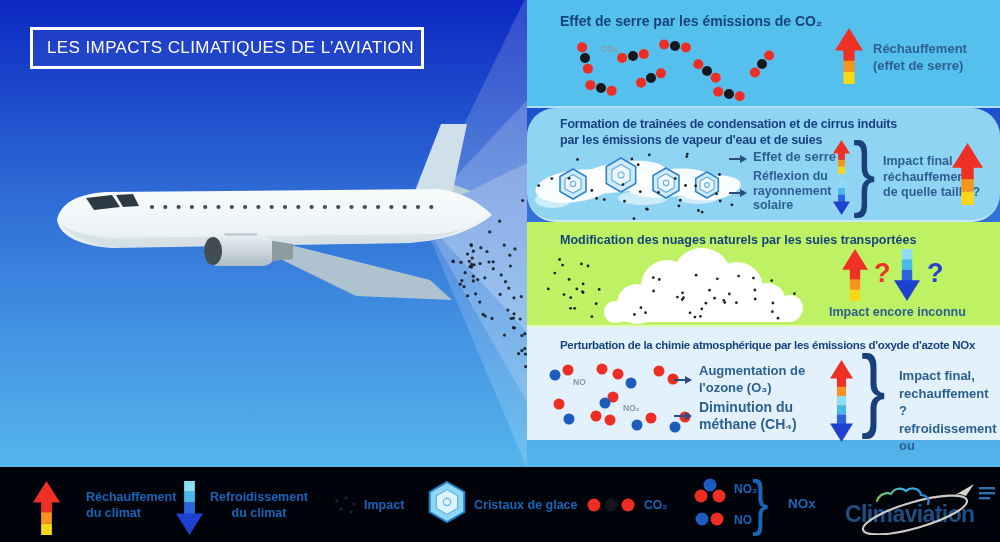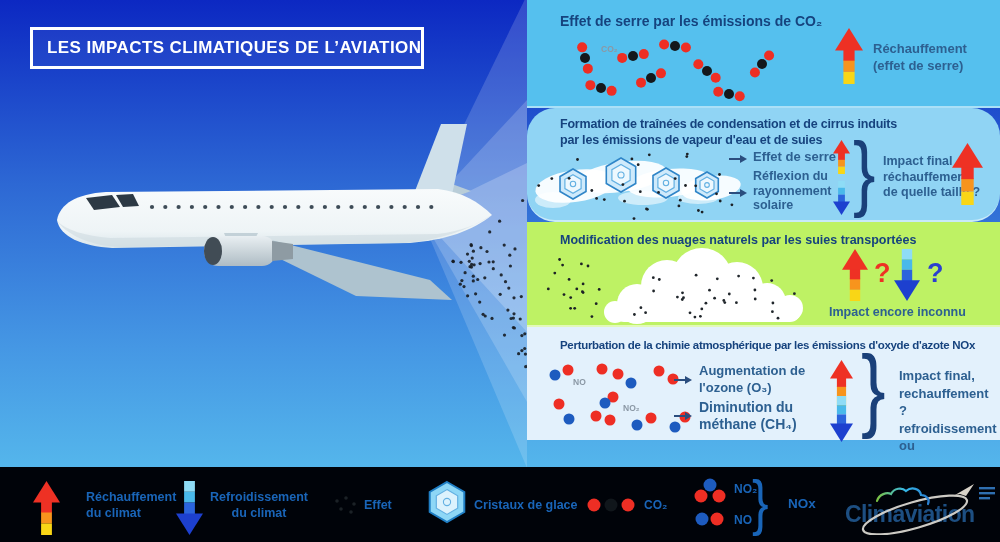--- a/index.html
+++ b/index.html
@@ -3,21 +3,21 @@
 <meta charset="utf-8">
 <style>
   html,body{margin:0;padding:0;background:#222;}
   #stage{position:relative;width:1000px;height:542px;overflow:hidden;
          font-family:"Liberation Sans","DejaVu Sans",sans-serif;}
   .sky{position:absolute;inset:0;
        background:linear-gradient(180deg,#0c28c2 0%,#2d68d4 34%,#4597e4 64%,#5ec9f0 100%);}
   #scene{position:absolute;left:0;top:0;}
   .title-box{position:absolute;left:30px;top:27px;width:360px;height:20px;
              border:3px solid #fff;padding:8px 14px;background:rgba(255,255,255,0.05);}
-  .title-box span{color:#fff;font-size:17px;font-weight:bold;letter-spacing:.4px;white-space:nowrap;}
+  .title-box span{color:#fff;font-size:17px;font-weight:normal;letter-spacing:.4px;white-space:nowrap;}
   .panels{position:absolute;left:527px;top:0;width:473px;}
   .panel{position:absolute;left:0;width:473px;}
   .p1{top:0;height:106px;background:#55c0ee;border-bottom:2px solid rgba(255,255,255,.5);}
   .p2{top:108px;height:112px;background:#90d4f4;border-bottom:2px solid rgba(255,255,255,.5);border-radius:28px;}
   .p3{top:222px;height:103px;background:#bef264;border-bottom:2px solid rgba(255,255,255,.55);}
   .p4{top:327px;height:113px;background:#e3f1fc;}
   .ptitle{position:absolute;color:#16437e;font-weight:bold;white-space:nowrap;}
   .body-txt{position:absolute;color:#2d6091;font-weight:600;}
   .gray-lab{fill:#8b98a5;font-size:8.5px;font-weight:600;}
   .brace{position:absolute;color:#1a4079;font-weight:400;line-height:.82;transform:scaleX(.8);transform-origin:left center;}
@@ -464,21 +464,21 @@
       <span style="display:block">Refroidissement</span>
       <span style="display:block">du climat</span>
     </div>
     <svg class="abs" style="left:332px;top:28px;" width="28" height="22">
       <circle cx="5" cy="6" r="1.8" fill="#1b2126"></circle>
         <circle cx="14" cy="3" r="1.8" fill="#1b2126"></circle>
       <circle cx="22" cy="9" r="1.8" fill="#1b2126"></circle>
         <circle cx="9" cy="14" r="1.8" fill="#1b2126"></circle>
       <circle cx="19" cy="17" r="1.8" fill="#1b2126"></circle>
     </svg>
-    <div class="ltxt" style="left:364px;top:30px;">Effet</div>
+    <div class="ltxt" style="left:364px;top:30px;">Impact</div>
     <svg class="abs" id="legend-hex" style="left:424px;top:10px;" width="46" height="50">
         <polygon points="23.0,5.0 40.3,15.0 40.3,35.0 23.0,45.0 5.7,35.0 5.7,15.0" fill="#8ed7f6" stroke="#1f7ec4" stroke-width="2"></polygon>
         <polygon points="23.0,12.6 33.7,18.8 33.7,31.2 23.0,37.4 12.3,31.2 12.3,18.8" fill="#dcf2fd" stroke="#63b0e2" stroke-width="1.2"></polygon>
         <circle cx="23" cy="25" r="3.5999999999999996" fill="none" stroke="#63b0e2" stroke-width="1.1"></circle>
       </svg>
     <div class="ltxt" style="left:474px;top:30px;">Cristaux de glace</div>
     <svg class="abs" style="left:586px;top:30px;" width="52" height="16">
       <circle cx="8" cy="8" r="6.5" fill="#ee2e24"></circle>
         <circle cx="25" cy="8" r="6.5" fill="#10161b"></circle>
         <circle cx="42" cy="8" r="6.5" fill="#ee2e24"></circle>

